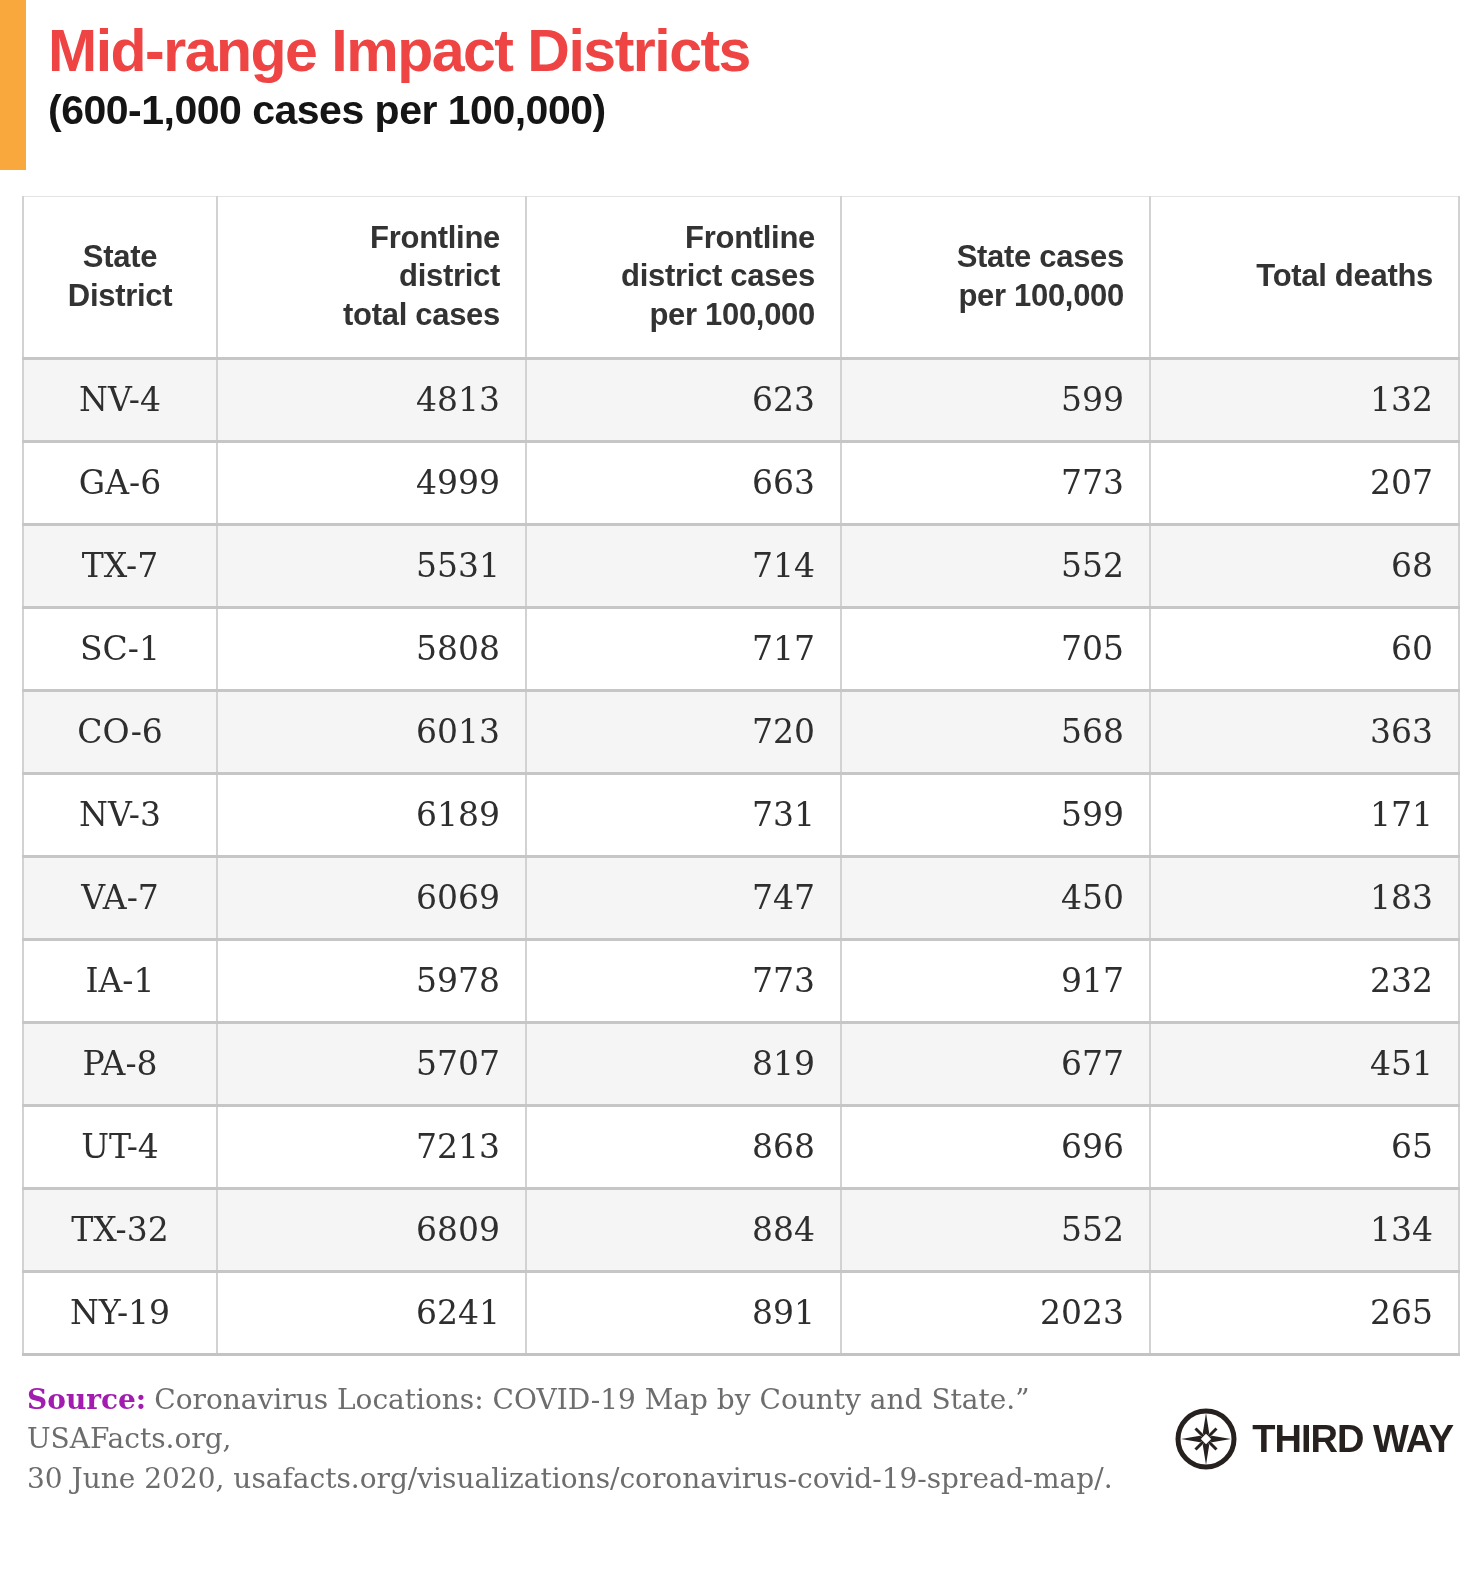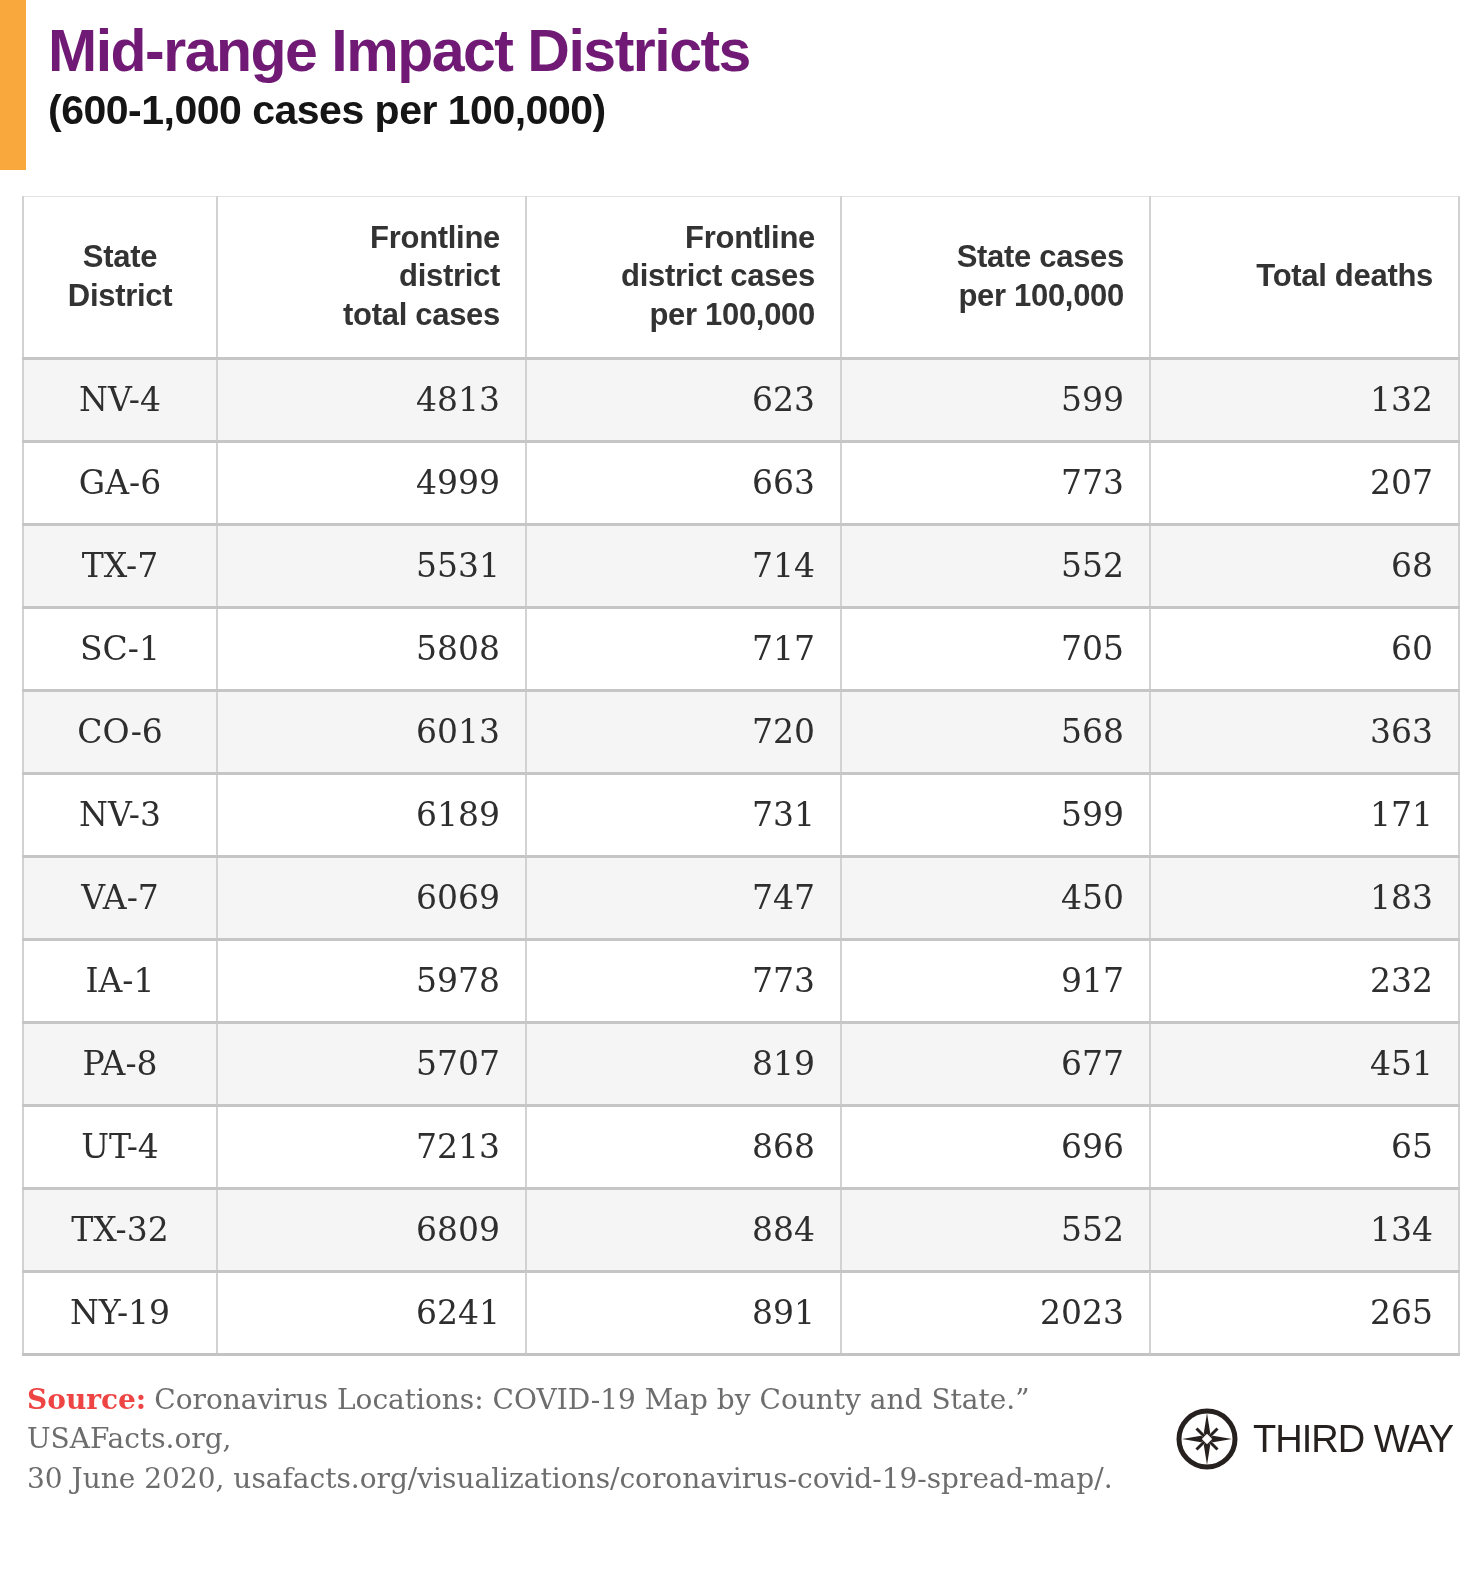--- a/index.html
+++ b/index.html
@@ -19,21 +19,21 @@
     width: 26px; height: 170px;
     background: #F9A83D;
   }
   .title-block { padding: 20px 0 0 48px; }
   .title-main {
     margin: 0;
     font-size: 59px;
     line-height: 1.06;
     font-weight: 700;
     letter-spacing: -1.5px;
-    color: #701a75;
+    color: #ef4444;
   }
   .title-sub {
     margin: 4px 0 0 0;
     font-size: 41px;
     font-weight: 700;
     letter-spacing: -0.5px;
     color: #151515;
   }
 
   
@@ -88,34 +88,34 @@
   }
   .source {
     margin: 0;
     width: 1120px;
     font-family: "DejaVu Serif", serif;
     font-size: 28px;
     line-height: 1.42;
     color: #6d6d6d;
   }
   .source b {
-    color: #ef4444;
+    color: #a21caf;
     font-weight: 700;
     margin-right: 8px;
   }
   .source .src-body { white-space: pre-line; }
   .logo {
     display: flex;
     align-items: center;
     gap: 14px;
     flex: none;
   }
   .logo-text {
     font-size: 38px;
-    font-weight: 400;
+    font-weight: 700;
     letter-spacing: -1px;
     color: #26211f;
     white-space: nowrap;
   }
 </style>
 </head>
 <body>
 
 <div class="page">
 

